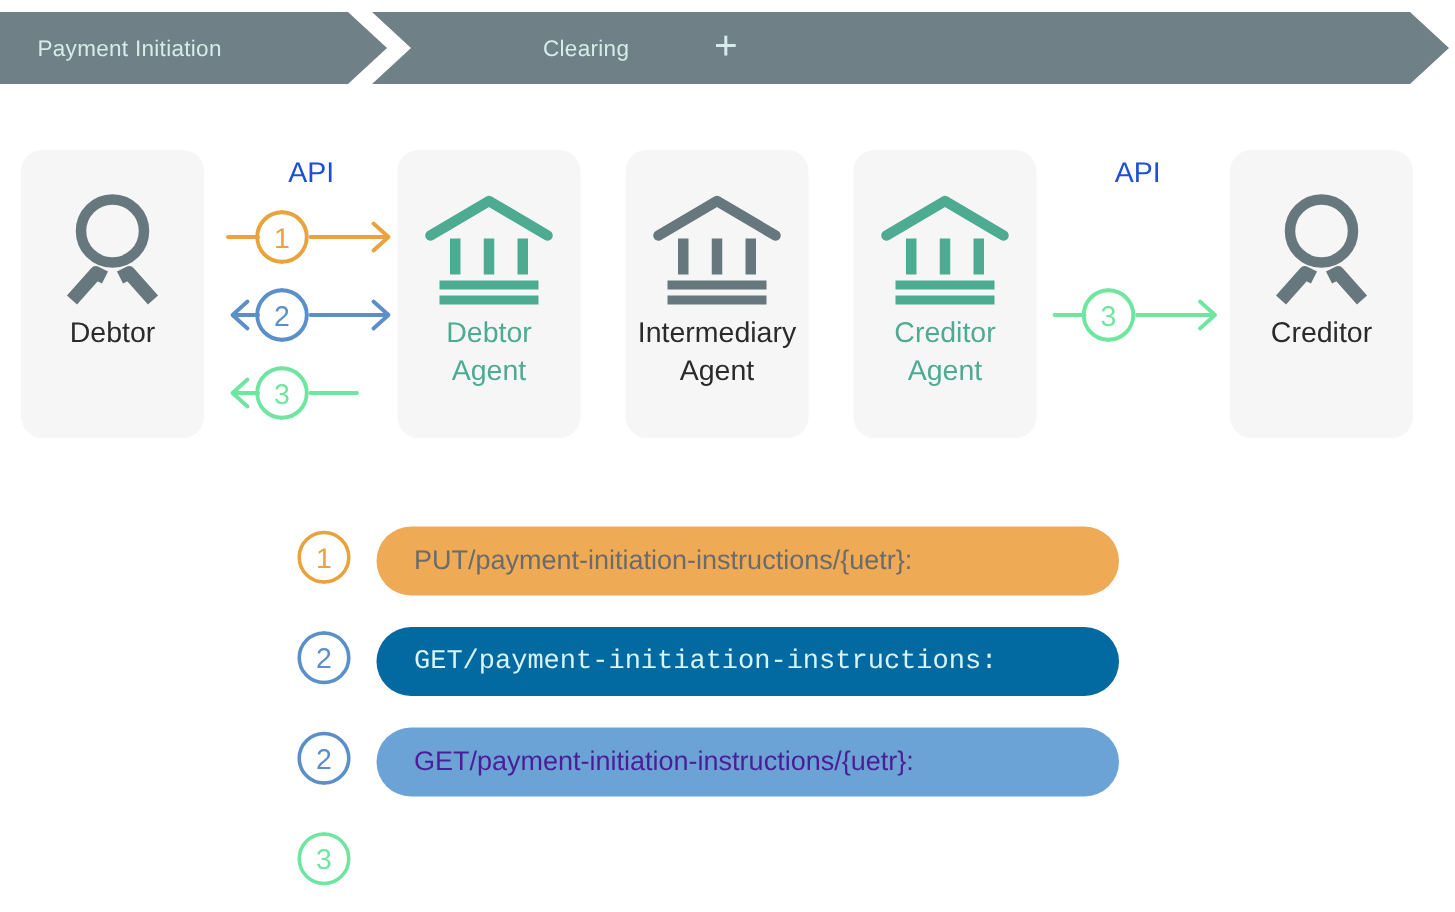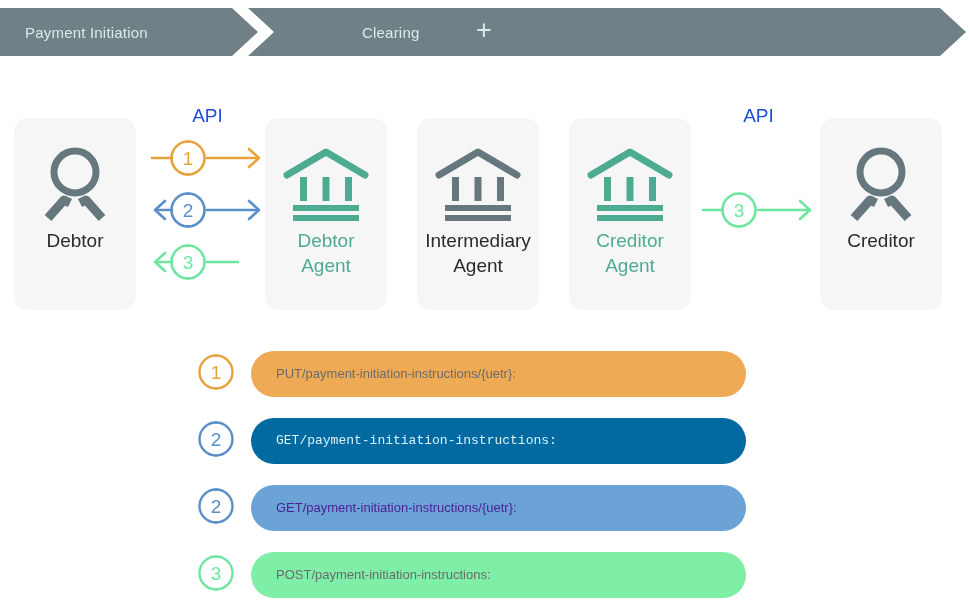--- a/index.html
+++ b/index.html
@@ -22,21 +22,21 @@
     color:#d6ecea;font-size:15px;letter-spacing:.2px;white-space:nowrap;
   }
   .bl-payment{left:25px;}
   .bl-clearing{left:362px;}
   .bl-plus{left:476px;color:#d6ecea;font-size:27px;font-weight:300;line-height:1;margin-top:-2px;}
   .bl-settlement{left:541px;}
 
   
   .actors{position:absolute;left:0;top:100px;width:970px;height:195px;}
   .card{
-    position:absolute;top:18px;width:122px;height:192px;
+    position:absolute;top:0;width:122px;height:192px;
     background:#f6f6f7;border-radius:14px;
     display:flex;flex-direction:column;align-items:center;
   }
   .card .ic{margin-top:26px;height:82px;display:flex;align-items:center;justify-content:center;}
   .card .nm{
     margin-top:2px;font-size:19px;line-height:25px;text-align:center;color:#2b2b2b;
   }
   .card.agent .nm{color:#4dab92;}
   .c-debtor{left:14px;}
   .c-debtor-agent{left:265px;}
@@ -58,21 +58,21 @@
   .fr3{top:140px;}
   .fr-single{top:88px;}
 
   
   .legend{position:absolute;left:0;top:340px;width:970px;}
   .lrow{position:relative;height:67px;display:flex;align-items:center;}
   .lrow .lmark{position:absolute;left:196px;top:50%;transform:translateY(-50%);}
   .pill{
     position:absolute;left:251px;height:46px;border-radius:23px;
     display:flex;align-items:center;padding-left:25px;box-sizing:border-box;
-    font-size:13px;white-space:nowrap;
+    font-size:18px;white-space:nowrap;
   }
   .pill.w1{width:495px;}
   .pill.w2{width:495px;}
 </style>
 </head>
 <body>
 
 <div class="banner">
   <svg width="970" height="48" viewBox="0 0 970 48">
     <path d="M0,0 L232,0 L258,24 L232,48 L0,48 Z" fill="#6f8186"></path>
@@ -259,17 +259,14 @@
   </div>
 
   <div class="lrow">
     <span class="lmark">
       <svg width="40" height="40" viewBox="0 0 40 40">
         <path d="M20 3.5 A16.5 16.5 0 0 1 20 36.5" fill="none" stroke="#6fe6a0" stroke-width="2.4" stroke-linecap="round"></path>
         <path d="M20 36.5 A16.5 16.5 0 0 1 20 3.5" fill="none" stroke="#6fe6a0" stroke-width="2.4" stroke-linecap="round"></path>
         <text x="20" y="27" text-anchor="middle" font-family="'Liberation Sans',sans-serif" font-size="19" fill="#6fe6a0">3</text>
       </svg>
     </span>
-    <span class="pill w2" style="background:#7fefa8;color:#6b6b6b;">
-      <span>POST/payment-initiation-instructions:</span>
-    </span>
   </div>
 </div>
 
 </body></html>

